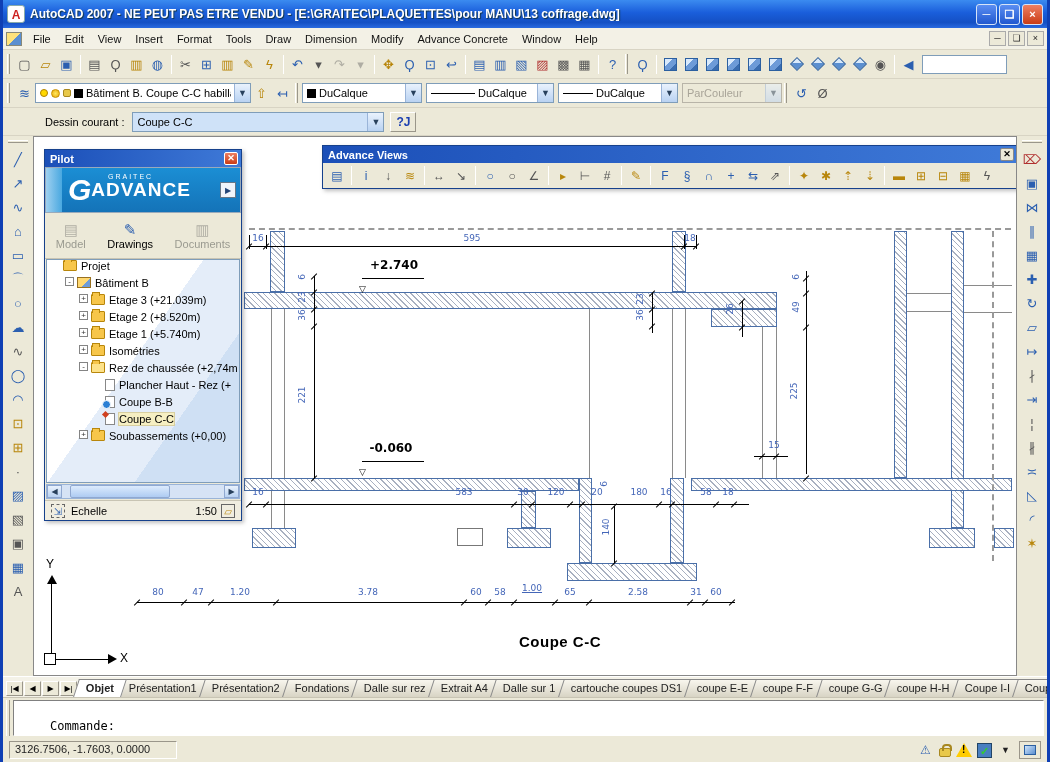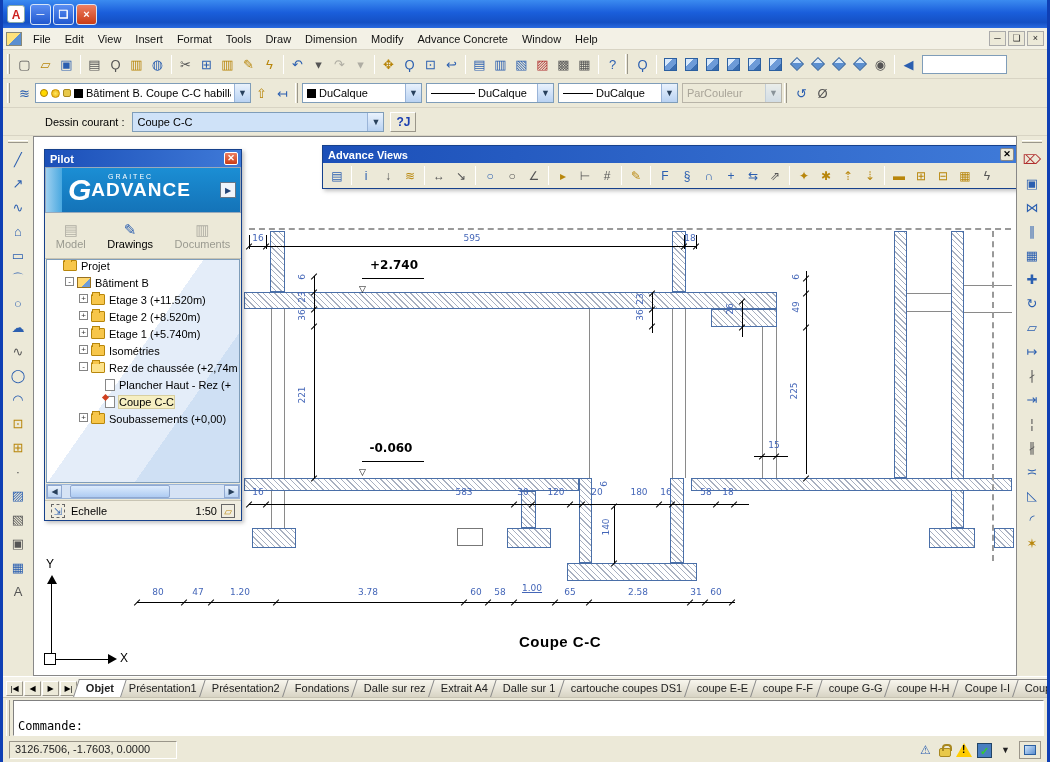--- a/index.html
+++ b/index.html
@@ -107,21 +107,21 @@
   .tabbar{height:21px;background:#f4f2e8;display:flex;align-items:flex-end;border-top:1px solid #fff;padding-left:3px;overflow:hidden;}
   .tnav{display:flex;gap:1px;margin:0 4px 1px 0;}
   .tnav div{width:17px;height:15px;border:1px solid #9a968a;border-top-color:#fff;border-left-color:#fff;background:#ece9d8;font-size:8px;text-align:center;line-height:13px;color:#000;}
   .tab{height:18px;padding:0 9px;font-size:11px;line-height:17px;color:#222;background:linear-gradient(180deg,#f8f6ee,#d8d4c4);border:1px solid #888;border-bottom:none;transform:skewX(-18deg);margin-left:-5px;white-space:nowrap;}
   .tab span{display:inline-block;transform:skewX(18deg);}
   .tab.active{background:#fff;font-weight:bold;z-index:3;position:relative;}
   
   .cmdrow{height:41px;background:#ece9d8;display:flex;align-items:stretch;padding:2px 3px;border-top:1px solid #c8c4b4;}
   .cmdgrip{width:4px;border-left:1px solid #fff;border-right:1px solid #9a968a;margin-right:3px;}
   .cmdbox{flex:1;background:#fff;border:1px solid #808080;border-bottom-color:#fff;border-right-color:#fff;display:flex;flex-direction:column;justify-content:flex-end;padding:1px 4px;}
-  .cmdbox .line{font-family:"DejaVu Sans Mono",monospace;font-size:12px;color:#000;line-height:16px;}
+  .cmdbox .line{font-family:"DejaVu Sans Mono",monospace;font-size:12px;color:#000;line-height:16px;margin-left:32px;}
   
   .statusbar{height:24px;display:flex;align-items:center;gap:4px;padding:2px 6px;background:#ece9d8;}
   .coords{width:168px;height:18px;border:1px solid #9a968a;border-bottom-color:#fff;border-right-color:#fff;font-size:11px;padding:1px 5px;background:#ece9d8;color:#222;}
   .tgl{height:18px;padding:0 7px;font-size:11px;line-height:16px;color:#111;border:1px solid #fff;border-bottom-color:#9a968a;border-right-color:#9a968a;background:#ece9d8;}
   .tgl.on{border:1px solid #505050;background:#e4e0d0;}
   .sicons{margin-left:auto;display:flex;align-items:center;gap:5px;}
   .sico{width:17px;height:16px;font-size:12px;text-align:center;line-height:16px;}
   .padlockico{width:12px;height:9px;background:#e8c84a;border:1px solid #a88820;border-radius:2px;position:relative;margin-top:5px;}
   .padlockico::before{content:"";position:absolute;left:2px;top:-5px;width:6px;height:5px;border:2px solid #a88820;border-bottom:none;border-radius:4px 4px 0 0;}
   .warntri{width:0;height:0;border-left:8px solid transparent;border-right:8px solid transparent;border-bottom:14px solid #ffcc00;position:relative;}
@@ -130,20 +130,21 @@
   .cleanbtn{width:22px;height:18px;border:1px solid #9a968a;background:#ece9d8;display:flex;align-items:center;justify-content:center;}
   .cleanbtn div{width:12px;height:10px;background:linear-gradient(135deg,#cfe4fa,#5b8fd0);border:1px solid #2b5fa0;}
 </style>
 </head>
 <body>
 
 <div id="win">
 
   <div class="titlebar">
     <div class="appico">A</div>
+    <div class="titletext">AutoCAD 2007 - NE PEUT PAS ETRE VENDU - [E:\GRAITEC\PLAQUETTES\pour MANU\13 coffrage.dwg]</div>
     <div class="winbtns">
       <div class="wbtn">─</div>
       <div class="wbtn">❏</div>
       <div class="wbtn close">×</div>
     </div>
   </div>
 
   <div class="menubar">
     <div class="childico"></div>
     <div id="menuitems" style="display:flex;">
@@ -609,21 +610,21 @@
               <span>Projet</span>
             </div>
             <div class="trow" style="padding-left: 18px;">
               <div class="ebox">-</div>
               <div class="ticon building"></div>
               <span>Bâtiment B</span>
             </div>
             <div class="trow" style="padding-left: 32px;">
               <div class="ebox">+</div>
               <div class="ticon folder"></div>
-              <span>Etage 3 (+11.520m)</span>
+              <span>Etage 3 (+21.039m)</span>
             </div>
             <div class="trow" style="padding-left: 32px;">
               <div class="ebox">+</div>
               <div class="ticon folder"></div>
               <span>Etage 2 (+8.520m)</span>
             </div>
             <div class="trow" style="padding-left: 32px;">
               <div class="ebox">+</div>
               <div class="ticon folder"></div>
               <span>Etage 1 (+5.740m)</span>
@@ -635,20 +636,25 @@
             </div>
             <div class="trow" style="padding-left: 32px;">
               <div class="ebox">-</div>
               <div class="ticon folder-open"></div>
               <span>Rez de chaussée (+2,74m</span>
             </div>
             <div class="trow" style="padding-left: 46px;">
               <div class="espc"></div>
               <div class="ticon doc"></div>
               <span>Plancher Haut - Rez (+</span>
+            </div>
+            <div class="trow" style="padding-left: 46px;">
+              <div class="espc"></div>
+              <div class="ticon doc-info"></div>
+              <span>Coupe B-B</span>
             </div>
             <div class="trow" style="padding-left: 46px;">
               <div class="espc"></div>
               <div class="ticon doc-active"></div>
               <span class="tsel">Coupe C-C</span>
             </div>
             <div class="trow" style="padding-left: 32px;">
               <div class="ebox">+</div>
               <div class="ticon folder"></div>
               <span>Soubassements (+0,00)</span>

